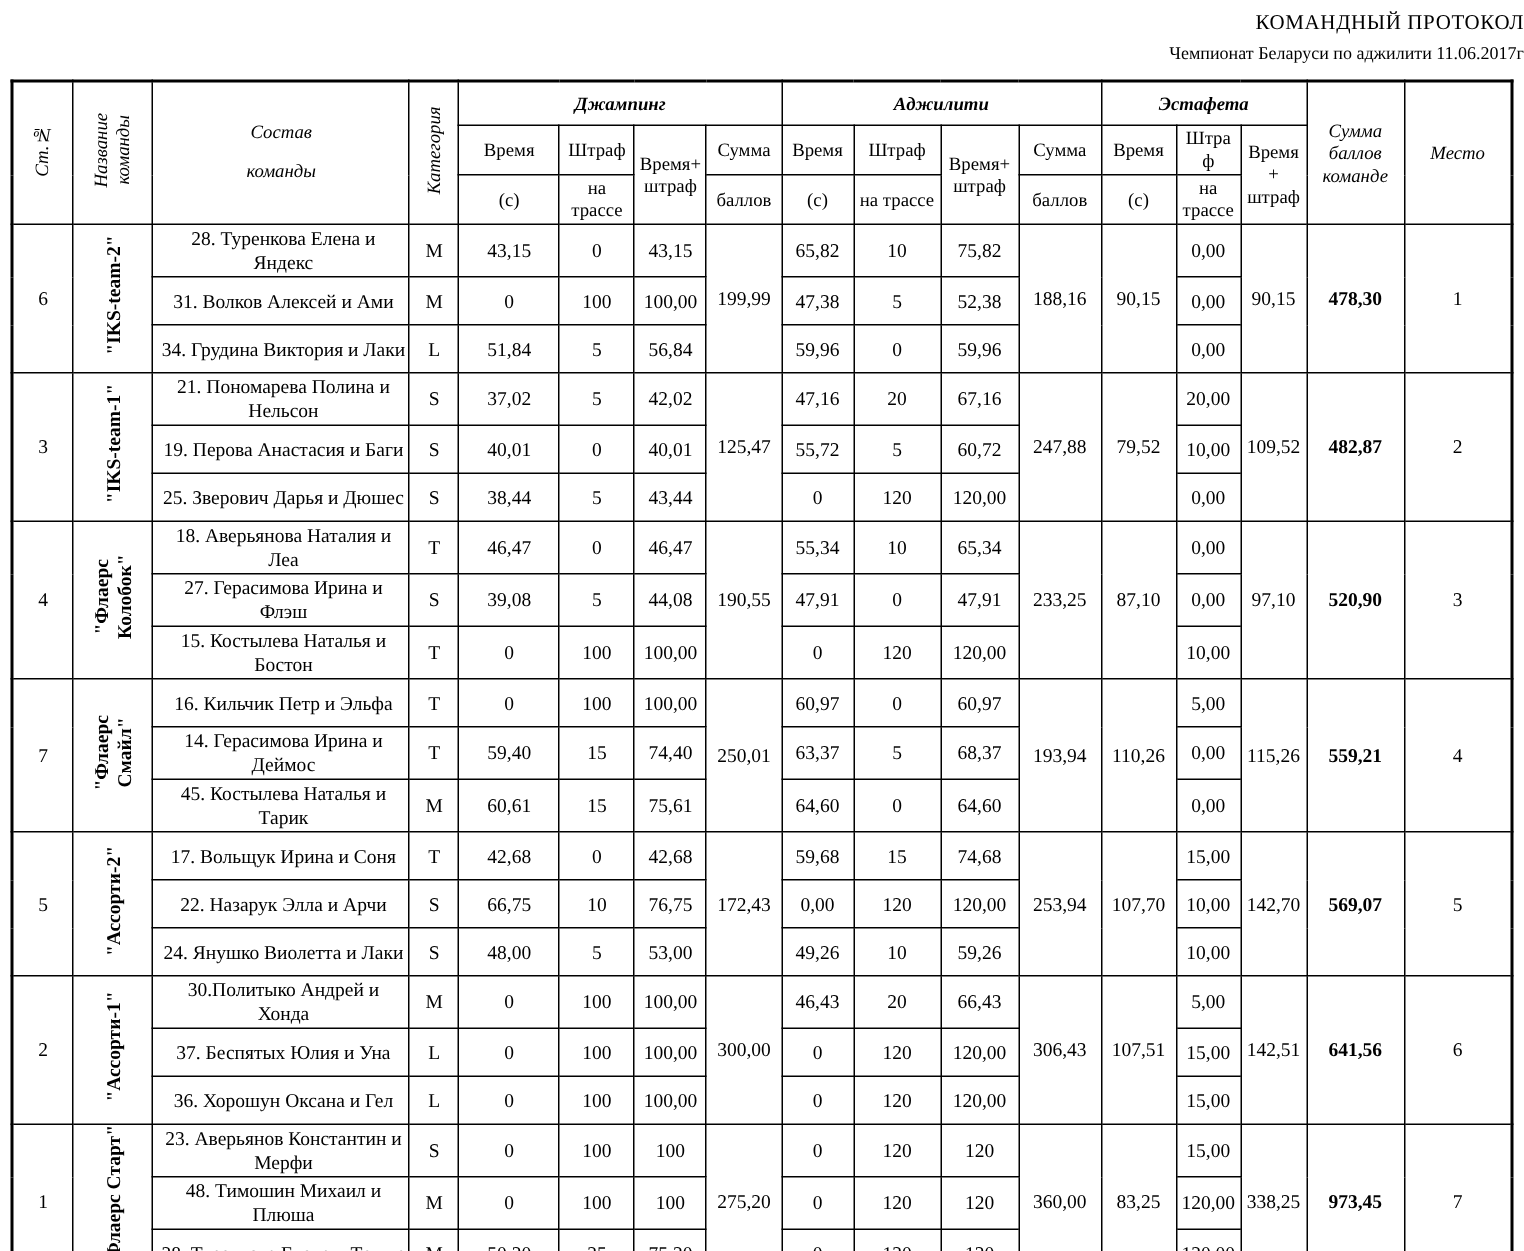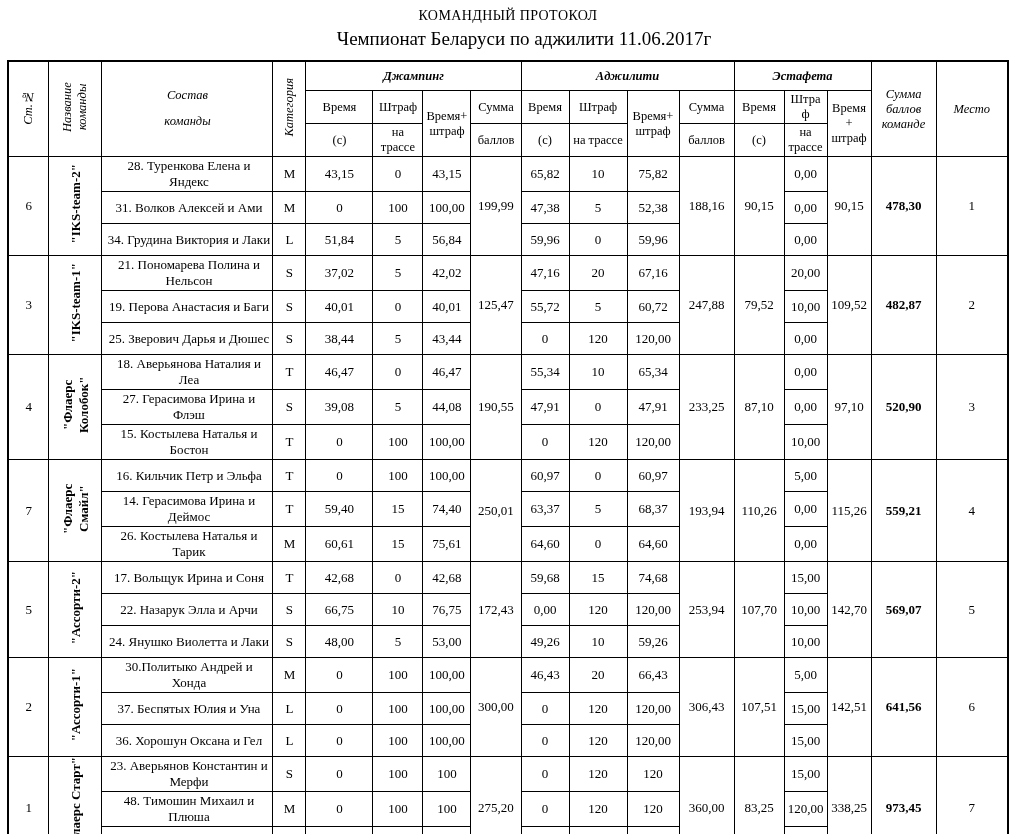--- a/index.html
+++ b/index.html
@@ -1,19 +1,19 @@
 <!DOCTYPE html>
 <html><head>
 <meta charset="utf-8">
 <style>
   html,body { margin:0; padding:0; background:#ffffff; color:#000; }
   body { width:1016px; height:834px; font-family:"Liberation Serif","DejaVu Serif",serif; }
-  .titles { text-align:center; padding-top:8px; }
+  .titles { text-align:right; padding-top:8px; }
   .title   { font-size:14px; letter-spacing:0.4px; }
-  .subtitle{ font-size:19px; margin-top:4px;padding-left:32px; }
+  .subtitle{ font-size:12px; margin-top:4px;padding-left:32px; }
   table.protocol { border-collapse:collapse; table-layout:fixed; width:1000px; margin:10px auto 0 auto; border:2px solid #000; }
   th,td { border:1px solid #000; font-weight:normal; font-size:12.5px; text-align:center; vertical-align:middle; padding:1px 2px; word-wrap:break-word; }
   thead tr.h1 th { height:26px;font-style:italic; }
   thead tr.h2 th { height:24px; }
   thead tr.h3 th { height:26px; }
   th.group { font-weight:bold; }
   tbody td { height:29px; font-size:13px; }
   td.name-cell { text-align:center; padding-left:5px; }
   .vert { writing-mode:vertical-rl; transform:rotate(180deg); margin:0 auto; line-height:1.2; display:inline-block; }
   td.teamname-cell .vert { font-weight:bold; }
@@ -237,21 +237,21 @@
         <td>T</td>
         <td>59,40</td>
         <td>15</td>
         <td>74,40</td>
         <td>63,37</td>
         <td>5</td>
         <td>68,37</td>
         <td>0,00</td>
       </tr>
       <tr>
-        <td class="name-cell">26. Костылева Наталья и Тарик</td>
+        <td class="name-cell">45. Костылева Наталья и Тарик</td>
         <td>M</td>
         <td>60,61</td>
         <td>15</td>
         <td>75,61</td>
         <td>64,60</td>
         <td>0</td>
         <td>64,60</td>
         <td>0,00</td>
       </tr>
       <tr>

